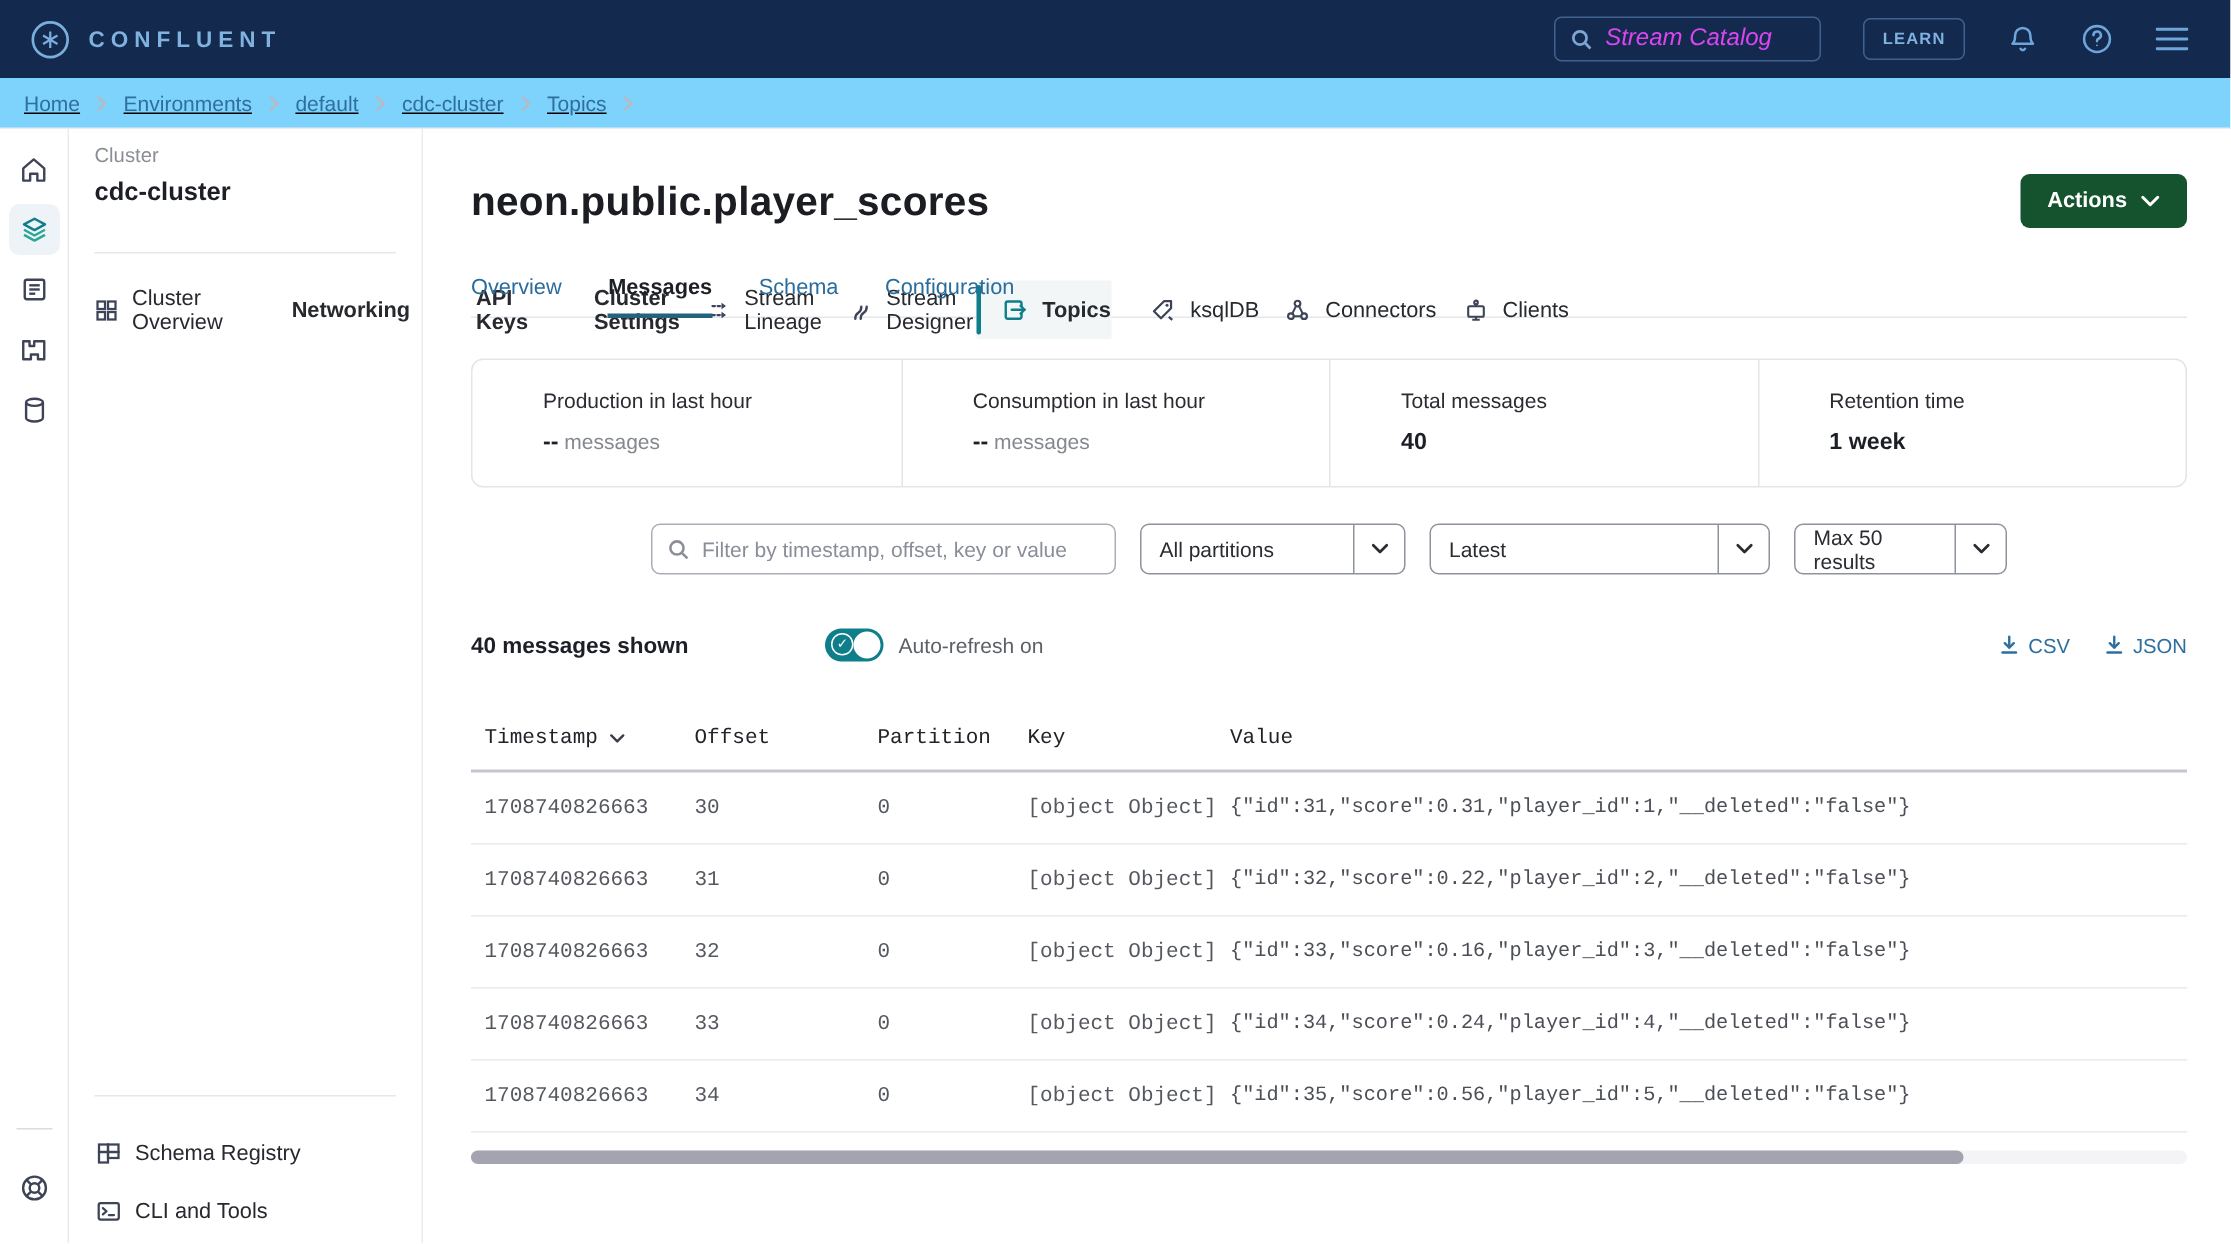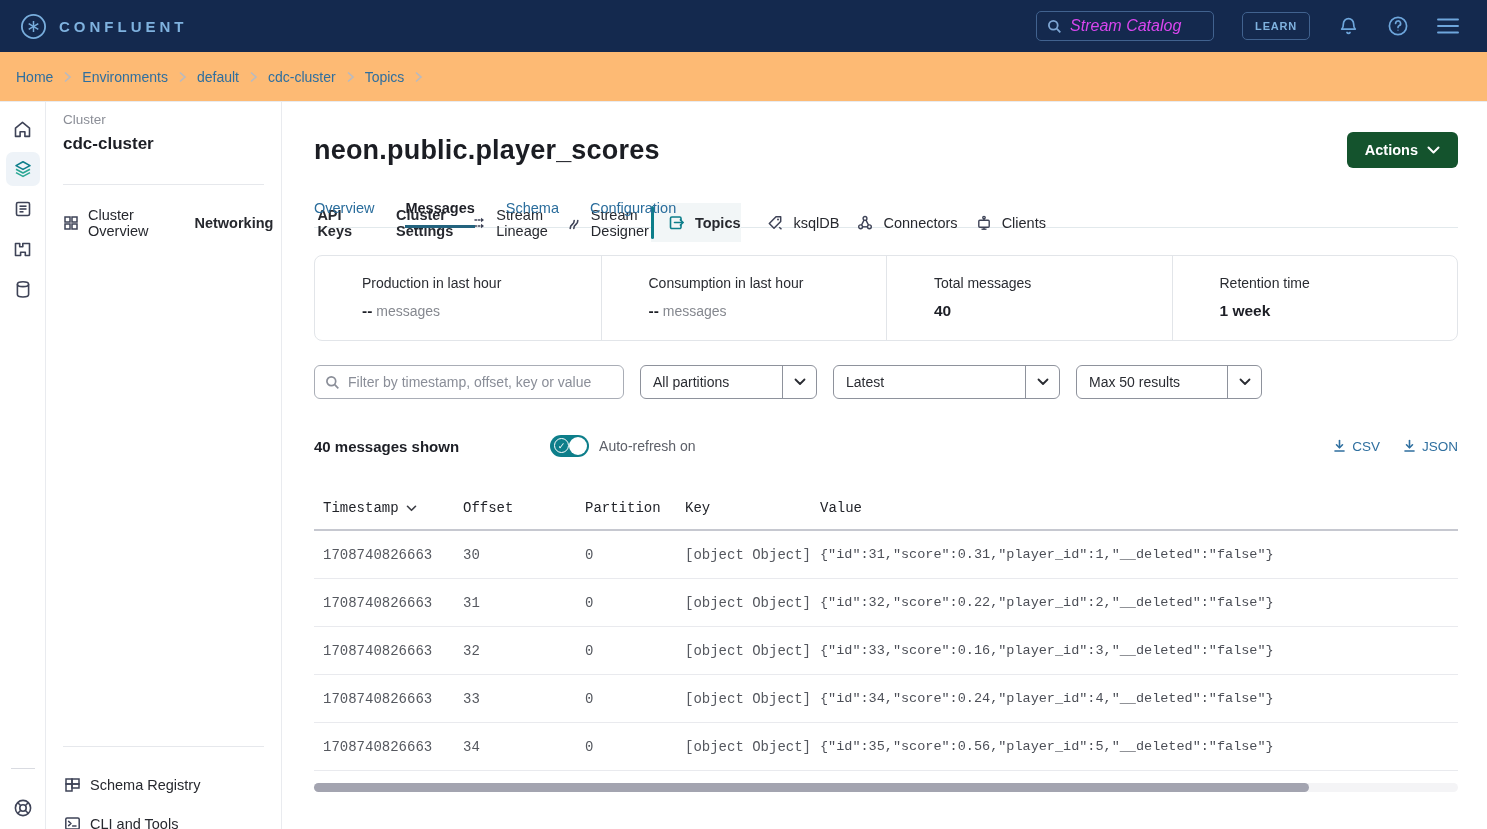--- a/index.html
+++ b/index.html
@@ -13,22 +13,22 @@
   .brand-name { font-size:15px; letter-spacing:4px; font-weight:600; color:#7fb2df; }
   .nav-right { margin-left:auto; display:flex; align-items:center; gap:28px; }
   .nav-search { width:178px; height:30px; border:1px solid #41628f; border-radius:5px;
     display:flex; align-items:center; gap:8px; padding:0 10px; }
   .nav-search .ph { color:#d946ef; font-size:16px;font-style:italic; }
   .learn-btn { border:1px solid #41628f; border-radius:5px; color:#7fb2df; font-size:11px;
     font-weight:600; letter-spacing:0.8px; padding:7px 12px; background:transparent; cursor:pointer; }
   .nav-icon { color:#6ea6dc; display:flex; align-items:center; }
 
   
-  .breadcrumb { height:50px; display:flex; align-items:center; gap:10px; padding:0 0 0 16px;
-    border-bottom:1px solid #e9ebef; background:#fdba74; }
+  .breadcrumb { height:34px; display:flex; align-items:center; gap:10px; padding:0 0 0 16px;
+    border-bottom:1px solid #e9ebef; background:#7dd3fc;text-decoration:underline; }
   .crumb { color:#2f6f9f; font-size:14px; text-decoration:none; cursor:pointer; }
   .crumb-sep { color:#b7bac2; display:flex; align-items:center; }
 
   
   .content-row { display:flex; height:743px; }
 
   
   .rail { width:46px; border-right:1px solid #e9ebef; display:flex; flex-direction:column;
     align-items:center; padding:10px 0 14px; }
   .rail-icon { width:34px; height:34px; display:flex; align-items:center; justify-content:center;
@@ -68,31 +68,31 @@
 
   .stats-card { margin-top:27px; border:1px solid #e2e5e9; border-radius:8px; display:grid;
     grid-template-columns:1fr 1fr 1fr 1fr; }
   .stat-cell { padding:19px 0 20px 47px; }
   .stat-cell + .stat-cell { border-left:1px solid #e2e5e9; }
   .stat-label { font-size:14px; color:#2a2c32; }
   .stat-value-row { margin-top:11px; font-size:15.5px; }
   .stat-value { font-weight:700; color:#1d1f26; }
   .stat-suffix { color:#85888f; font-size:14px; }
 
-  .filter-row { margin-top:24px; display:flex; gap:16px; }
+  .filter-row { margin-top:24px; display:flex; gap:16px;justify-content:center; }
   .search-box { width:310px; height:34px; border:1px solid #a9adb6; border-radius:6px;
     display:flex; align-items:center; gap:8px; padding:0 10px; color:#8a8e98; }
   .search-box input { border:none; outline:none; flex:1; font-size:14px; color:#3c3e45;
     font-family:inherit; background:transparent; }
   .search-box input::placeholder { color:#8a8e98; }
   .select { height:34px; border:1px solid #8e929c; border-radius:6px; display:flex; align-items:stretch; cursor:pointer; }
   .select .sel-label { display:flex; align-items:center; padding:0 12px; font-size:14px; color:#2a2c32; flex:1; }
   .select .sel-chevron { width:34px; border-left:1px solid #8e929c; display:flex; align-items:center;
     justify-content:center; color:#2a2c32; }
-  .sel-partitions { width:177px; } .sel-order { width:227px; } .sel-limit { width:186px; }
+  .sel-partitions { width:177px; } .sel-order { width:227px; } .sel-limit { width:142px; }
 
   .messages-bar { margin-top:36px; display:flex; align-items:center; }
   .msg-count { font-size:15px; font-weight:700; color:#1d1f26; }
   .toggle-wrap { margin-left:91px; display:flex; align-items:center; gap:10px; }
   .toggle { width:39px; height:22px; background:#0d7e8a; border-radius:11px; position:relative; cursor:pointer; }
   .toggle .chk { position:absolute; left:4px; top:3px; width:15px; height:15px; border:1.4px solid #fff;
     border-radius:50%; color:#fff; font-size:9px; display:flex; align-items:center; justify-content:center; }
   .toggle .knob { position:absolute; right:2px; top:2px; width:18px; height:18px; background:#fff; border-radius:50%; }
   .toggle-label { font-size:14px; color:#5d6069; }
   .export-links { margin-left:auto; display:flex; gap:23px; }

